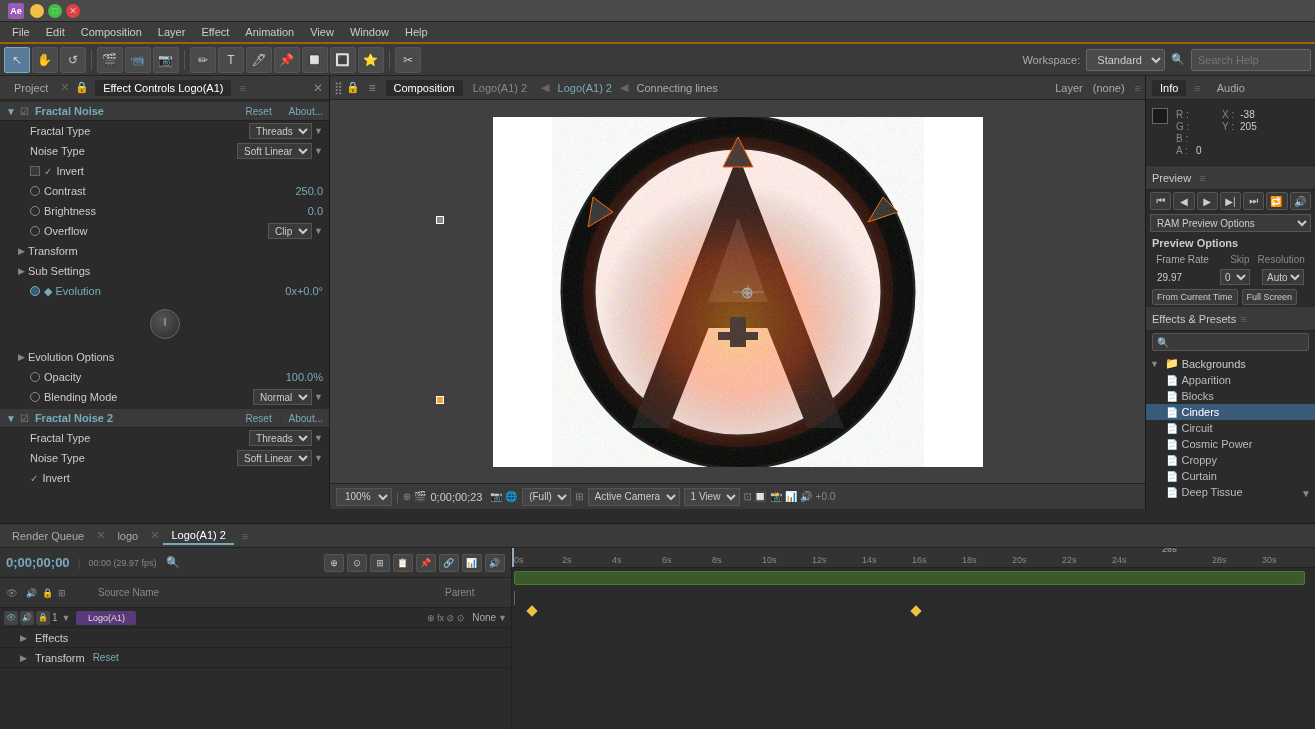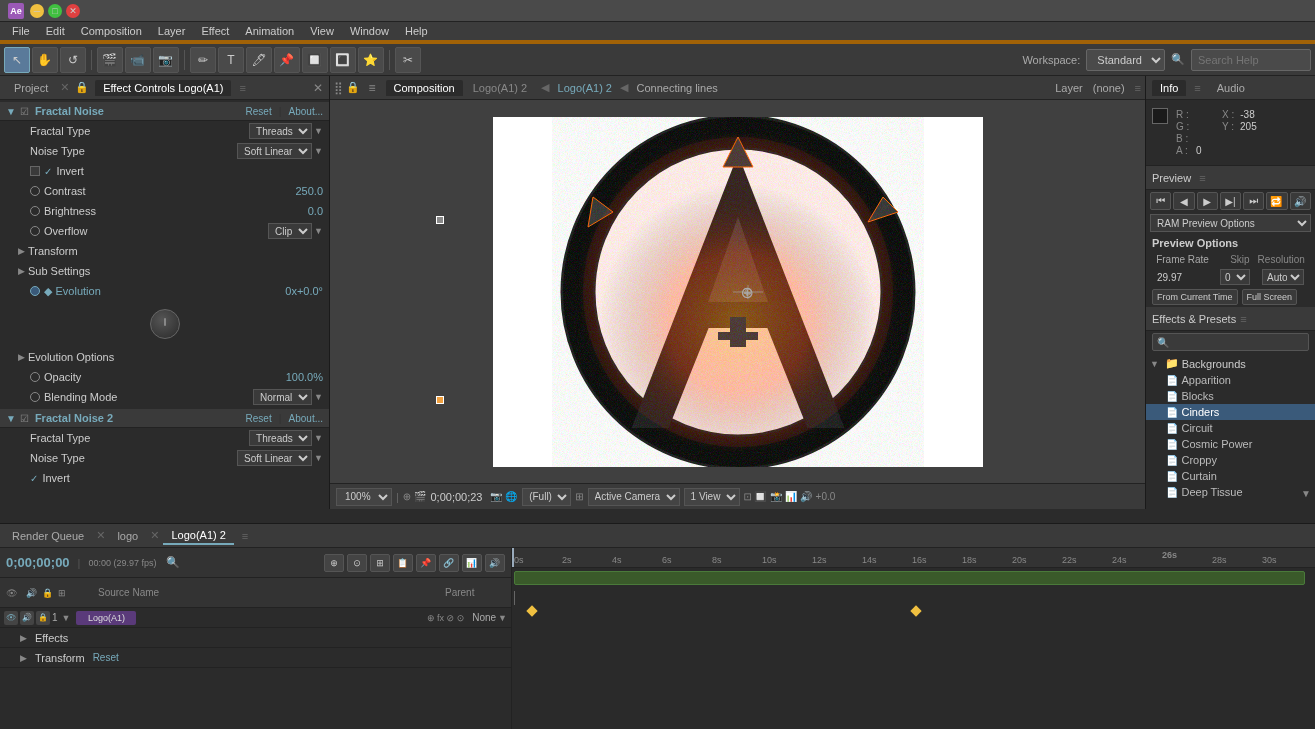--- a/index.html
+++ b/index.html
@@ -9,21 +9,21 @@
     #title-bar { background: #4a4a4a; height: 22px; display: flex; align-items: center; padding: 0 8px; border-bottom: 1px solid #222; }
     #title-bar .app-icon { width: 16px; height: 16px; background: #9b59b6; margin-right: 6px; border-radius: 2px; display: flex; align-items: center; justify-content: center; font-size: 9px; color: white; font-weight: bold; }
     #title-bar .title-text { font-size: 11px; color: #ccc; flex: 1; }
     #title-bar .win-controls { display: flex; gap: 4px; }
     #title-bar .win-btn { width: 14px; height: 14px; border-radius: 50%; display: flex; align-items: center; justify-content: center; font-size: 9px; cursor: pointer; }
     #title-bar .win-min { background: #f0c040; }
     #title-bar .win-max { background: #40c040; }
     #title-bar .win-close { background: #e04040; }
 
     
-    #menu-bar { background: #3c3c3c; height: 22px; display: flex; align-items: center; padding: 2px 4px; border-bottom: 4px solid #a16207; }
+    #menu-bar { background: #3c3c3c; height: 22px; display: flex; align-items: center; padding: 2px 4px; border-bottom: 2px solid #a16207; }
     #menu-bar .menu-item { padding: 2px 8px; font-size: 11px; color: #ccc; cursor: pointer; border-radius: 2px; }
 
     
     #toolbar { background: #3a3a3a; height: 32px; display: flex; align-items: center; padding: 0 4px; border-bottom: 1px solid #222; gap: 2px; }
     .tool-btn { width: 26px; height: 26px; background: #4a4a4a; border: 1px solid #555; border-radius: 2px; display: flex; align-items: center; justify-content: center; cursor: pointer; font-size: 12px; color: #ccc; }
     .tool-btn.active { background: #5a7a9a; border-color: #7ab; }
     .tool-separator { width: 1px; height: 20px; background: #555; margin: 0 3px; }
     .workspace-area { margin-left: auto; display: flex; align-items: center; gap: 6px; }
     .workspace-select { background: #4a4a4a; border: 1px solid #666; color: #ccc; padding: 2px 6px; font-size: 11px; height: 22px; border-radius: 2px; }
     .search-box { background: #4a4a4a; border: 1px solid #666; color: #ccc; padding: 2px 6px; font-size: 11px; height: 22px; border-radius: 2px; width: 120px; }
@@ -604,21 +604,21 @@
           <span style="position:absolute;left:150px;bottom:2px;font-size:9px;color:#888;">6s</span>
           <span style="position:absolute;left:200px;bottom:2px;font-size:9px;color:#888;">8s</span>
           <span style="position:absolute;left:250px;bottom:2px;font-size:9px;color:#888;">10s</span>
           <span style="position:absolute;left:300px;bottom:2px;font-size:9px;color:#888;">12s</span>
           <span style="position:absolute;left:350px;bottom:2px;font-size:9px;color:#888;">14s</span>
           <span style="position:absolute;left:400px;bottom:2px;font-size:9px;color:#888;">16s</span>
           <span style="position:absolute;left:450px;bottom:2px;font-size:9px;color:#888;">18s</span>
           <span style="position:absolute;left:500px;bottom:2px;font-size:9px;color:#888;">20s</span>
           <span style="position:absolute;left:550px;bottom:2px;font-size:9px;color:#888;">22s</span>
           <span style="position:absolute;left:600px;bottom:2px;font-size:9px;color:#888;">24s</span>
-          <span style="position:absolute;left:650px;bottom:7px;font-size:9px;color:#888;font-weight:bold;">26s</span>
+          <span style="position:absolute;left:650px;bottom:13px;font-size:9px;color:#888;font-weight:bold;">26s</span>
           <span style="position:absolute;left:700px;bottom:2px;font-size:9px;color:#888;">28s</span>
           <span style="position:absolute;left:750px;bottom:2px;font-size:9px;color:#888;">30s</span>
         </div>
       </div>
 
       <div style="position:relative; height:60px;">
 
         <div style="position:absolute;top:3px;left:2px;right:10px;height:14px;background:#3a5a2a;border-radius:2px;border:1px solid #4a7a3a;"></div>
 
         <div style="position:absolute;top:23px;left:2px;height:14px;width:6px;background:transparent;border-left:1px solid #666;"></div>

